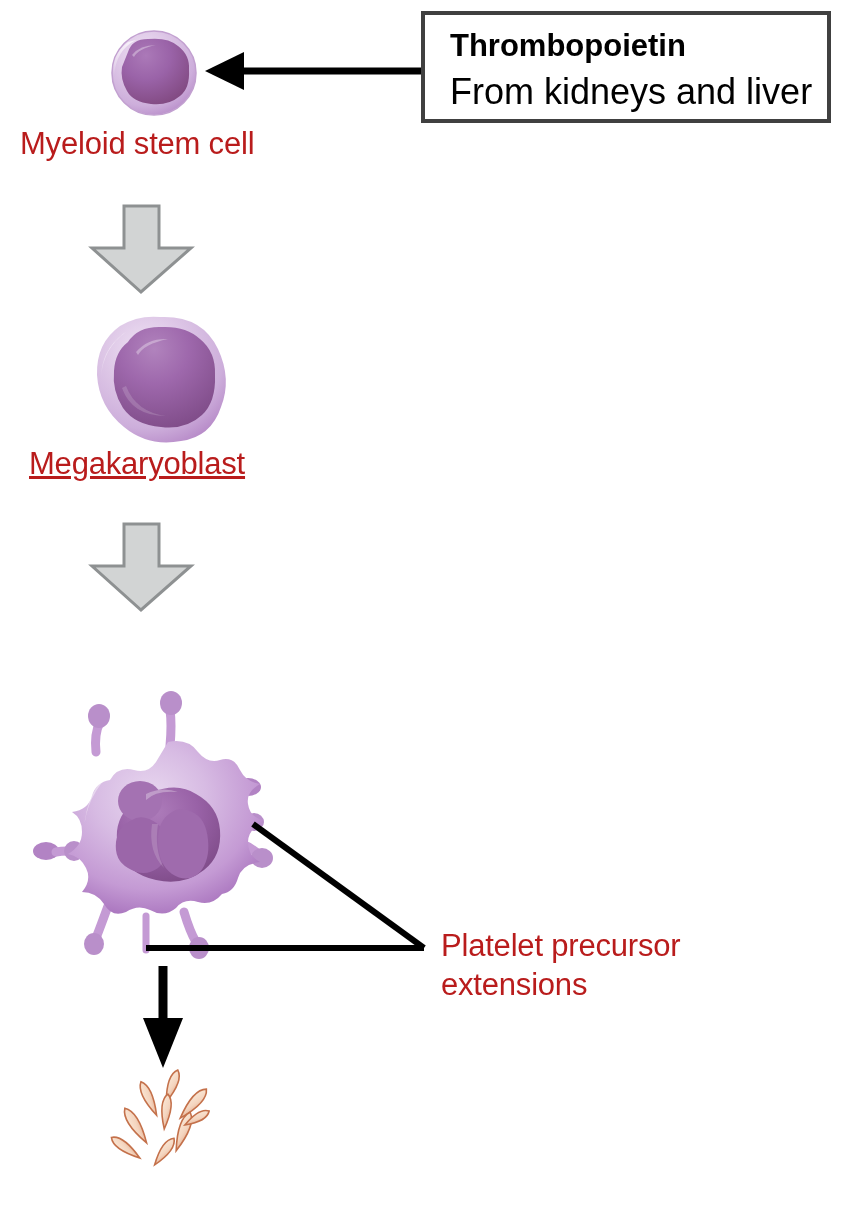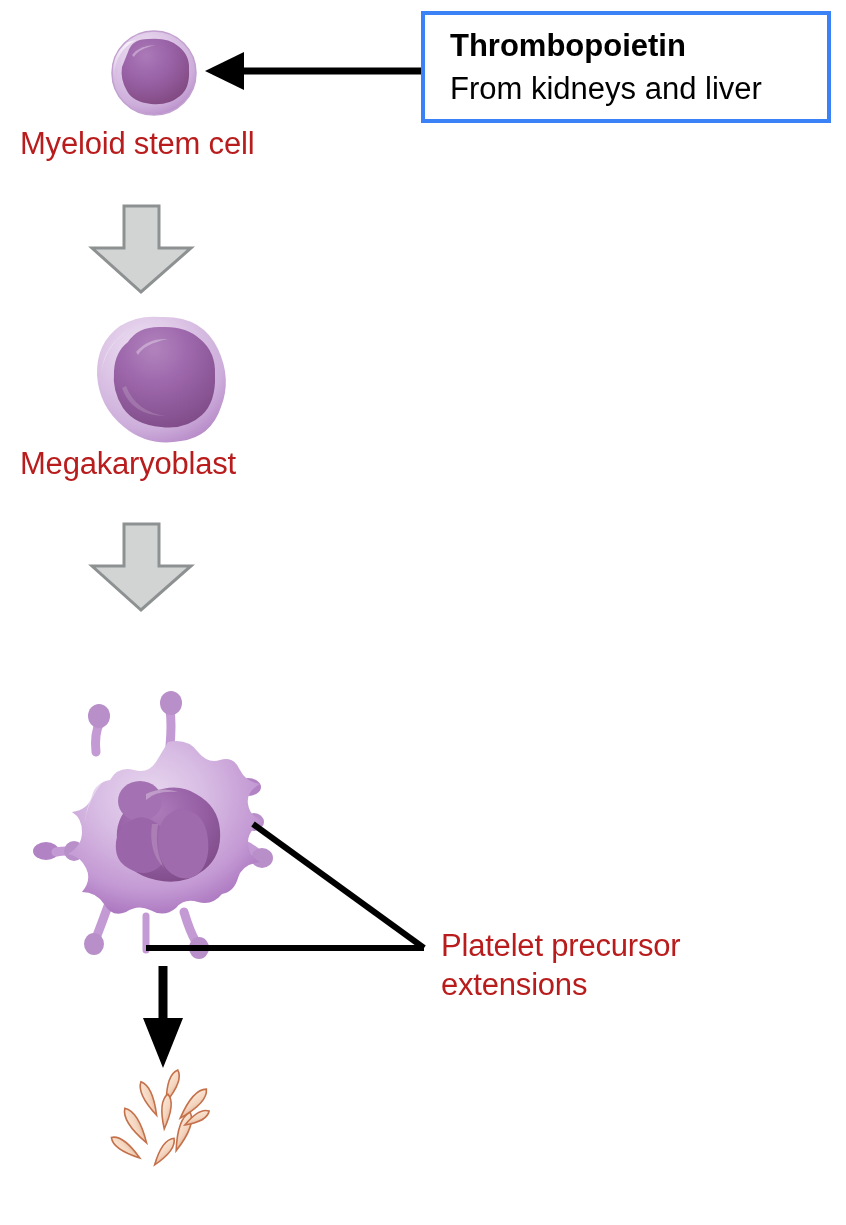--- a/index.html
+++ b/index.html
@@ -25,38 +25,38 @@
     line-height: 1.18;
     white-space: pre;
     letter-spacing: -0.2px;
   }
   #tpo-box {
     position: absolute;
     left: 421px;
     top: 11px;
     width: 410px;
     height: 112px;
-    border: 4px solid #3b82f6;
+    border: 4px solid #404040;
     background: #ffffff;
     box-sizing: border-box;
   }
   #tpo-title {
     position: absolute;
     left: 25px;
     top: 13px;
     font-size: 31px;
     font-weight: bold;
     color: #000;
     white-space: pre;
   }
   #tpo-sub {
     position: absolute;
     left: 25px;
     top: 56px;
-    font-size: 31px;
+    font-size: 36px;
     font-weight: normal;
     color: #000;
     white-space: pre;
   }
   svg.ov {
     position: absolute;
     left: 0;
     top: 0;
     width: 846px;
     height: 1225px;
@@ -254,21 +254,21 @@
         <path d="M0 -17 q9 8 0 33 q-9 -25 0 -33 z" fill="url(#plGrad)" stroke="#c4714b" stroke-width="1.6"></path>
       </g>
       <g transform="translate(197,1118) rotate(60)">
         <path d="M0 -14 q8 7 0 28 q-8 -21 0 -28 z" fill="url(#plGrad)" stroke="#c4714b" stroke-width="1.6"></path>
       </g>
     </g>
   </svg>
 
   <div class="lbl" style="left:20px; top:126px;">Myeloid stem cell</div>
 
-  <div class="lbl" style="left:20px; top:446px;">Megakaryoblast</div>
+  <div class="lbl" style="left:29px; top:446px;text-decoration:underline;">Megakaryoblast</div>
 
 
   <div class="lbl" style="left:441px; top:928px;">Platelet precursor</div>
 
   <div class="lbl" style="left:441px; top:967px;">extensions</div>
 
 
 </div>
 
 </body></html>

